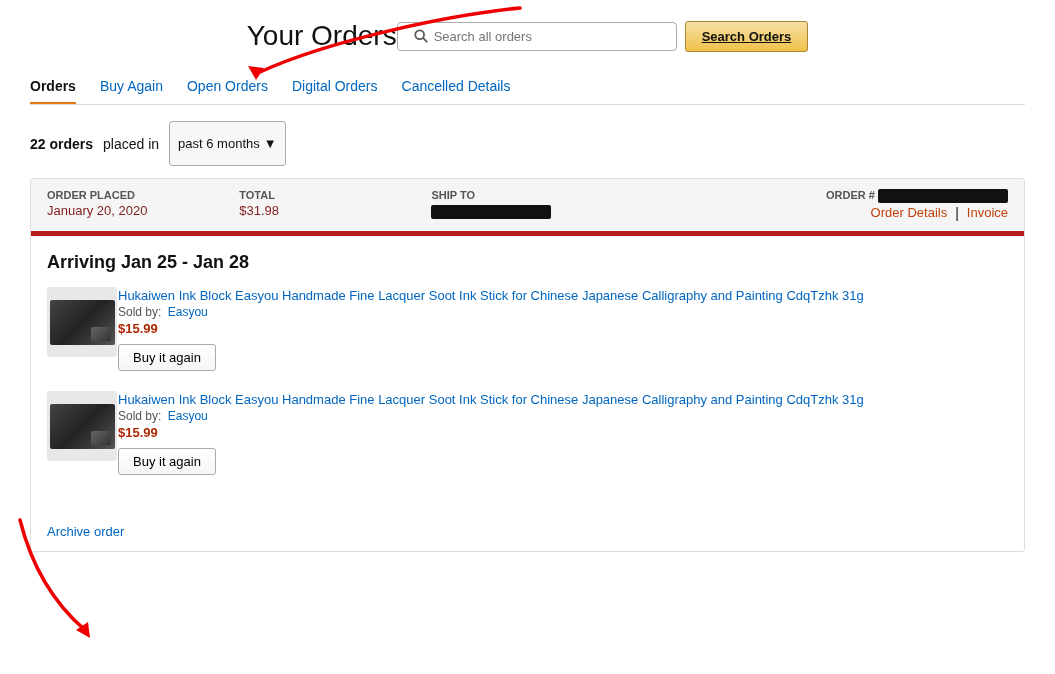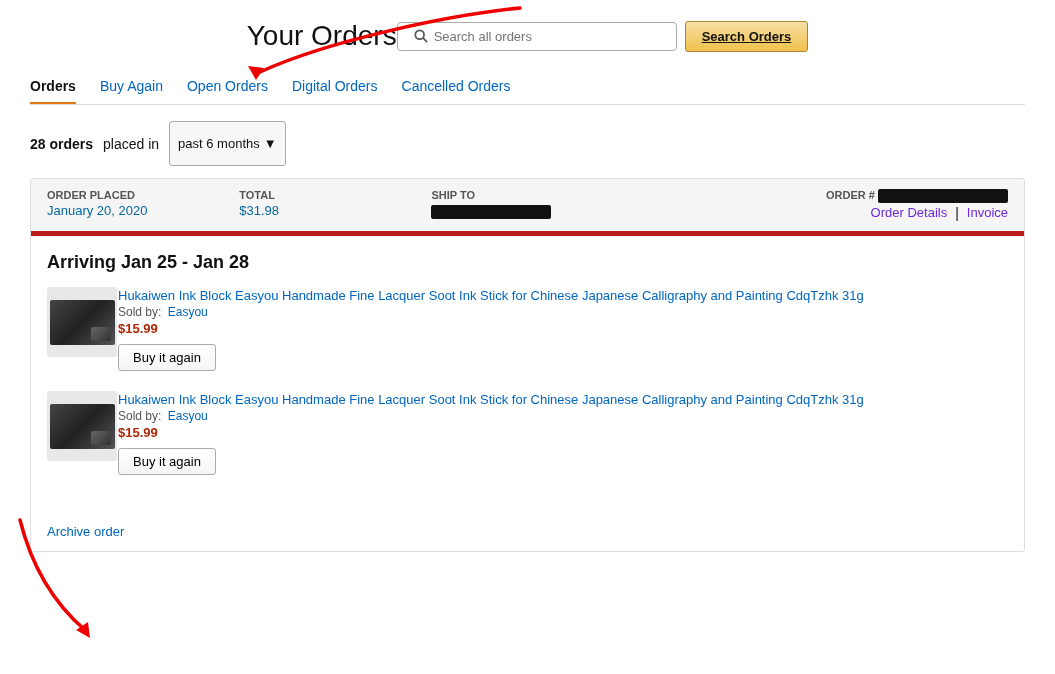--- a/index.html
+++ b/index.html
@@ -26,23 +26,23 @@
     .orders-summary { display: flex; align-items: center; gap: 10px; margin-bottom: 12px; font-size: 14px; }
     .orders-count { font-weight: bold; }
     .period-select { border: 1px solid #aaa; border-radius: 3px; padding: 14px 8px; font-size: 13px; background: #f7f7f7; cursor: pointer; display: flex; align-items: center; gap: 4px; }
 
     
     .order-card { border: 1px solid #ddd; border-radius: 3px; margin-bottom: 16px; }
     .order-header { background: #f5f5f5; padding: 10px 16px; display: flex; align-items: flex-start; gap: 0; border-bottom: 5px solid #b91c1c; border-radius: 3px 3px 0 0; }
     .order-header-col { flex: 1; }
     .order-header-col.order-num-col { flex: 2; text-align: right; }
     .order-header-label { font-size: 11px; color: #555; text-transform: uppercase; font-weight: bold; margin-bottom: 2px; }
-    .order-header-value { font-size: 13px; color: #0369a1; }
+    .order-header-value { font-size: 13px; color: #7f1d1d; }
     .order-links { display: flex; gap: 8px; justify-content: flex-end; margin-top: 2px; }
-    .order-link { color: #6d28d9; font-size: 13px; cursor: pointer; text-decoration: none; }
+    .order-link { color: #c2410c; font-size: 13px; cursor: pointer; text-decoration: none; }
     .redacted { background: #111; color: #111; border-radius: 2px; display: inline-block; min-width: 120px; height: 14px; vertical-align: middle; }
 
     .order-body { padding: 16px; }
     .arriving-header { display: flex; align-items: flex-start; justify-content: space-between; margin-bottom: 14px; }
     .arriving-title { font-size: 18px; font-weight: bold; }
     .order-actions { display: flex; flex-direction: column; gap: 8px; min-width: 220px; align-items: stretch; }
     .track-btn { background: linear-gradient(to bottom, #f7dfa5, #f0c14b); border: 1px solid #a88734; border-radius: 3px; padding: 9px 18px; font-size: 14px; font-weight: bold; cursor: pointer; text-align: center; }
     .cancel-btn { background: #fff; border: 1px solid #aaa; border-radius: 3px; padding: 8px 18px; font-size: 14px; cursor: pointer; text-align: center; }
 
     
@@ -78,25 +78,25 @@
       </div>
       <button class="search-btn">Search Orders</button>
     </div>
   </div>
 
   <nav class="tabs">
     <a class="tab active">Orders</a>
     <a class="tab">Buy Again</a>
     <a class="tab">Open Orders</a>
     <a class="tab">Digital Orders</a>
-    <a class="tab">Cancelled Orders</a>
+    <a class="tab">Cancelled Details</a>
   </nav>
 
   <div class="orders-summary">
-    <span class="orders-count">28 orders</span>
+    <span class="orders-count">22 orders</span>
     <span>placed in</span>
     <div class="period-select">
       <span>past 6 months</span>
       <span>▼</span>
     </div>
   </div>
 
   <div class="order-card">
 
     <div class="order-header">

